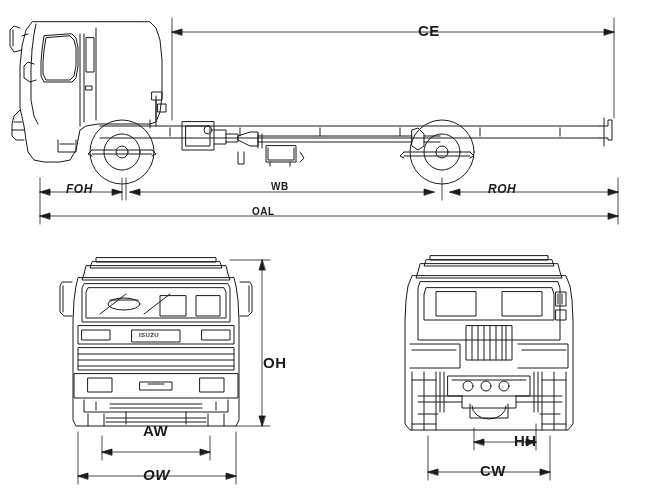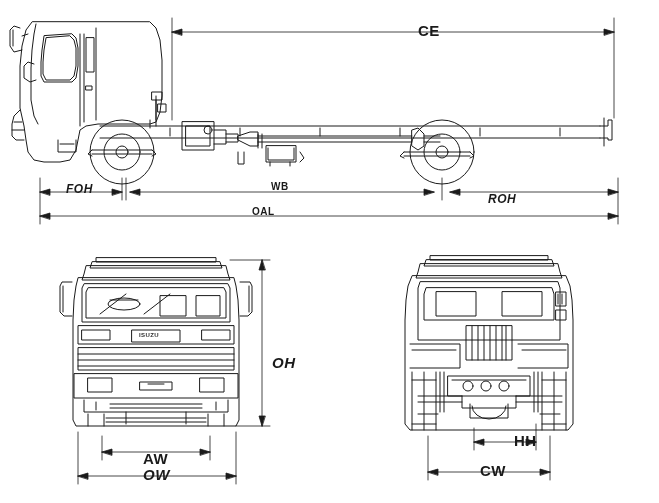--- a/index.html
+++ b/index.html
@@ -343,27 +343,27 @@
 
     </g>
   </svg>
 
   <div class="dim-label lbl-lg" style="left:398px; top:22px;margin-left:20px;">CE</div>
 
   <div class="dim-label lbl-sm" style="left:66px; top:182px;">FOH</div>
 
   <div class="dim-label lbl-md" style="left:271px; top:181px;">WB</div>
 
-  <div class="dim-label lbl-sm" style="left:488px; top:192px;">ROH</div>
+  <div class="dim-label lbl-sm" style="left:488px; top:182px;">ROH</div>
 
   <div class="dim-label lbl-md" style="left:252px; top:206px;">OAL</div>
 
-  <div class="dim-label lbl-lg" style="left:272px; top:354px;font-style:italic;">OH</div>
-
-  <div class="dim-label lbl-lg" style="left:143px; top:450px;">AW</div>
+  <div class="dim-label lbl-lg" style="left:263px; top:354px;">OH</div>
+
+  <div class="dim-label lbl-lg" style="left:143px; top:422px;">AW</div>
 
   <div class="dim-label lbl-lg" style="left:143px; top:466px;font-style:italic;">OW</div>
 
   <div class="dim-label lbl-lg" style="left:514px; top:432px;">HH</div>
 
   <div class="dim-label lbl-lg" style="left:480px; top:462px;">CW</div>
 
   <div class="brand-text" style="left:139px; top:332px;">ISUZU</div>
 
 </div>

